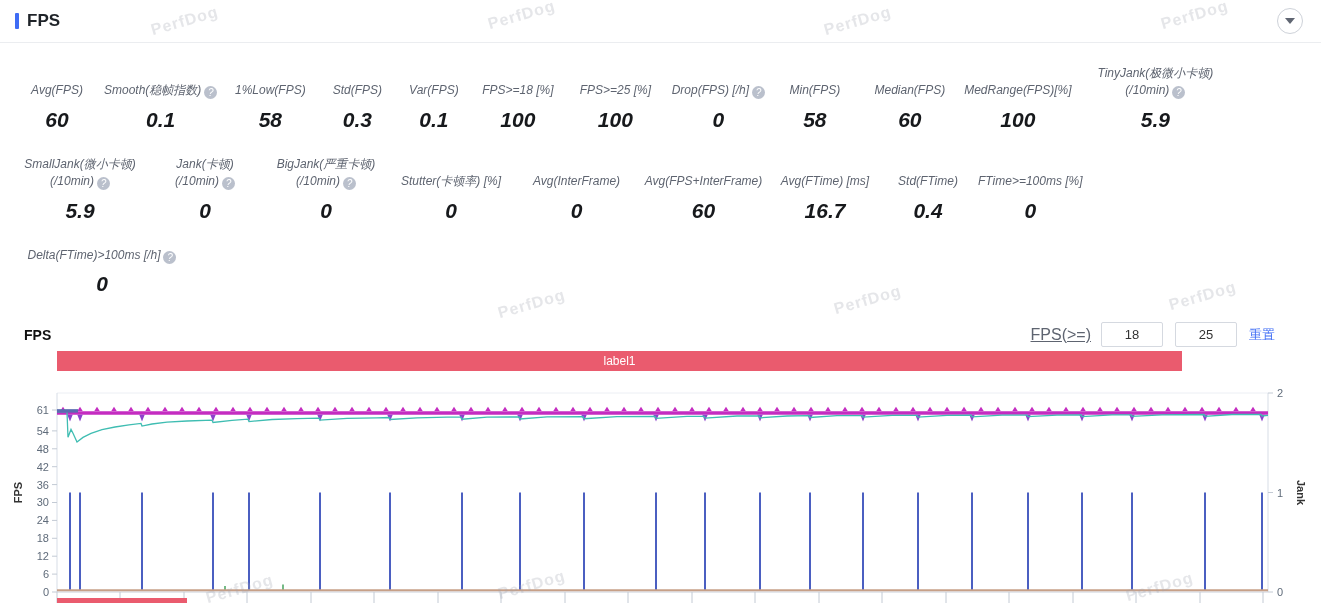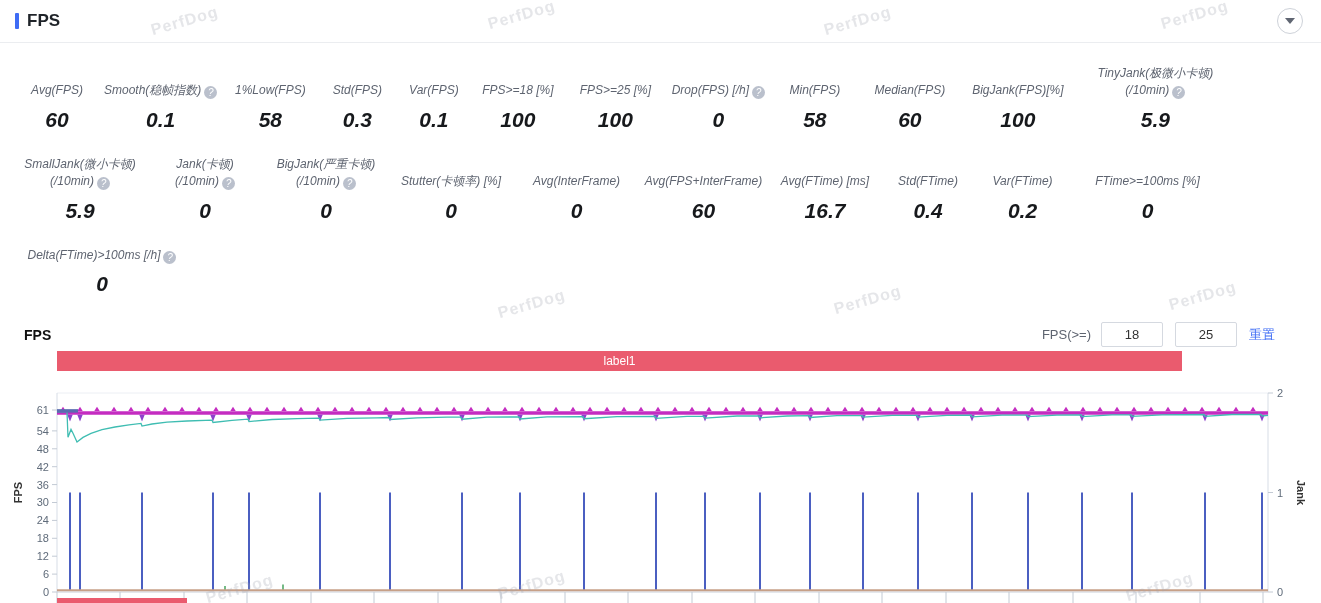--- a/index.html
+++ b/index.html
@@ -41,21 +41,21 @@
   .row1 .cell:nth-child(5){min-width:125px}.row1 .cell:nth-child(6){min-width:129px}
   .row1 .cell:nth-child(7){min-width:114px}.row1 .cell:nth-child(8){min-width:92px}
   .row1 .cell:nth-child(9){min-width:97px}.row1 .cell:nth-child(10){min-width:153px}
   .row2 .cell:nth-child(1){min-width:176px}
   .stat-row.row2{margin-bottom:12px;}
 
   
   .chart-head { position:absolute; z-index:2; top:322px; left:0; width:1321px; display:flex; align-items:center; }
   .chart-title { font-size:14px; font-weight:bold; color:#111; margin-left:24px; }
   .threshold { margin-left:auto; display:flex; align-items:center; margin-right:46px; }
-  .threshold .tlabel { font-size:13px; color:#5e6470; margin-right:10px; }
+  .threshold .tlabel { font-size:16px; color:#5e6470; margin-right:10px;text-decoration:underline; }
   .tinput { width:62px; height:25px; border:1px solid #d5d9e0; border-radius:2px; text-align:center;
     font-size:13px; color:#333; margin-right:12px; font-family:inherit; }
   .reset-link { font-size:13px; color:#3e6cf5; text-decoration:none; cursor:pointer; }
 
   .label-bar { position:absolute; z-index:1; left:57px; top:351px; width:1125px; height:20px;
     display:flex; align-items:center; justify-content:center; color:#fff; font-size:12px; }
   .bottom-partial-bar { position:absolute; z-index:1; left:57px; top:598px; width:130px; height:5px; }
 
   #chart-wrap { position:absolute; z-index:1; left:0; top:385px; width:1321px; height:218px; }
   svg text { font-family:"Liberation Sans","DejaVu Sans",sans-serif; }
@@ -123,21 +123,21 @@
         </div>
         <div class="cell">
           <div class="lbl"><span>Min(FPS)</span></div>
           <div class="val">58</div>
         </div>
         <div class="cell">
           <div class="lbl"><span>Median(FPS)</span></div>
           <div class="val">60</div>
         </div>
         <div class="cell">
-          <div class="lbl"><span>BigJank(FPS)[%]</span></div>
+          <div class="lbl"><span>MedRange(FPS)[%]</span></div>
           <div class="val">100</div>
         </div>
         <div class="cell">
           <div class="lbl"><span>TinyJank(极微小卡顿)</span><br><span>(/10min)</span><span class="help">?</span></div>
           <div class="val">5.9</div>
         </div>
       </div>
     <div class="stat-row row1">
         <div class="cell">
           <div class="lbl"><span>SmallJank(微小卡顿)</span><br><span>(/10min)</span><span class="help">?</span></div>
@@ -163,24 +163,20 @@
           <div class="lbl"><span>Avg(FPS+InterFrame)</span></div>
           <div class="val">60</div>
         </div>
         <div class="cell">
           <div class="lbl"><span>Avg(FTime) [ms]</span></div>
           <div class="val">16.7</div>
         </div>
         <div class="cell">
           <div class="lbl"><span>Std(FTime)</span></div>
           <div class="val">0.4</div>
-        </div>
-        <div class="cell">
-          <div class="lbl"><span>Var(FTime)</span></div>
-          <div class="val">0.2</div>
         </div>
         <div class="cell">
           <div class="lbl"><span>FTime&gt;=100ms [%]</span></div>
           <div class="val">0</div>
         </div>
       </div>
     <div class="stat-row row2">
         <div class="cell">
           <div class="lbl"><span>Delta(FTime)&gt;100ms [/h]</span><span class="help">?</span></div>
           <div class="val">0</div>

